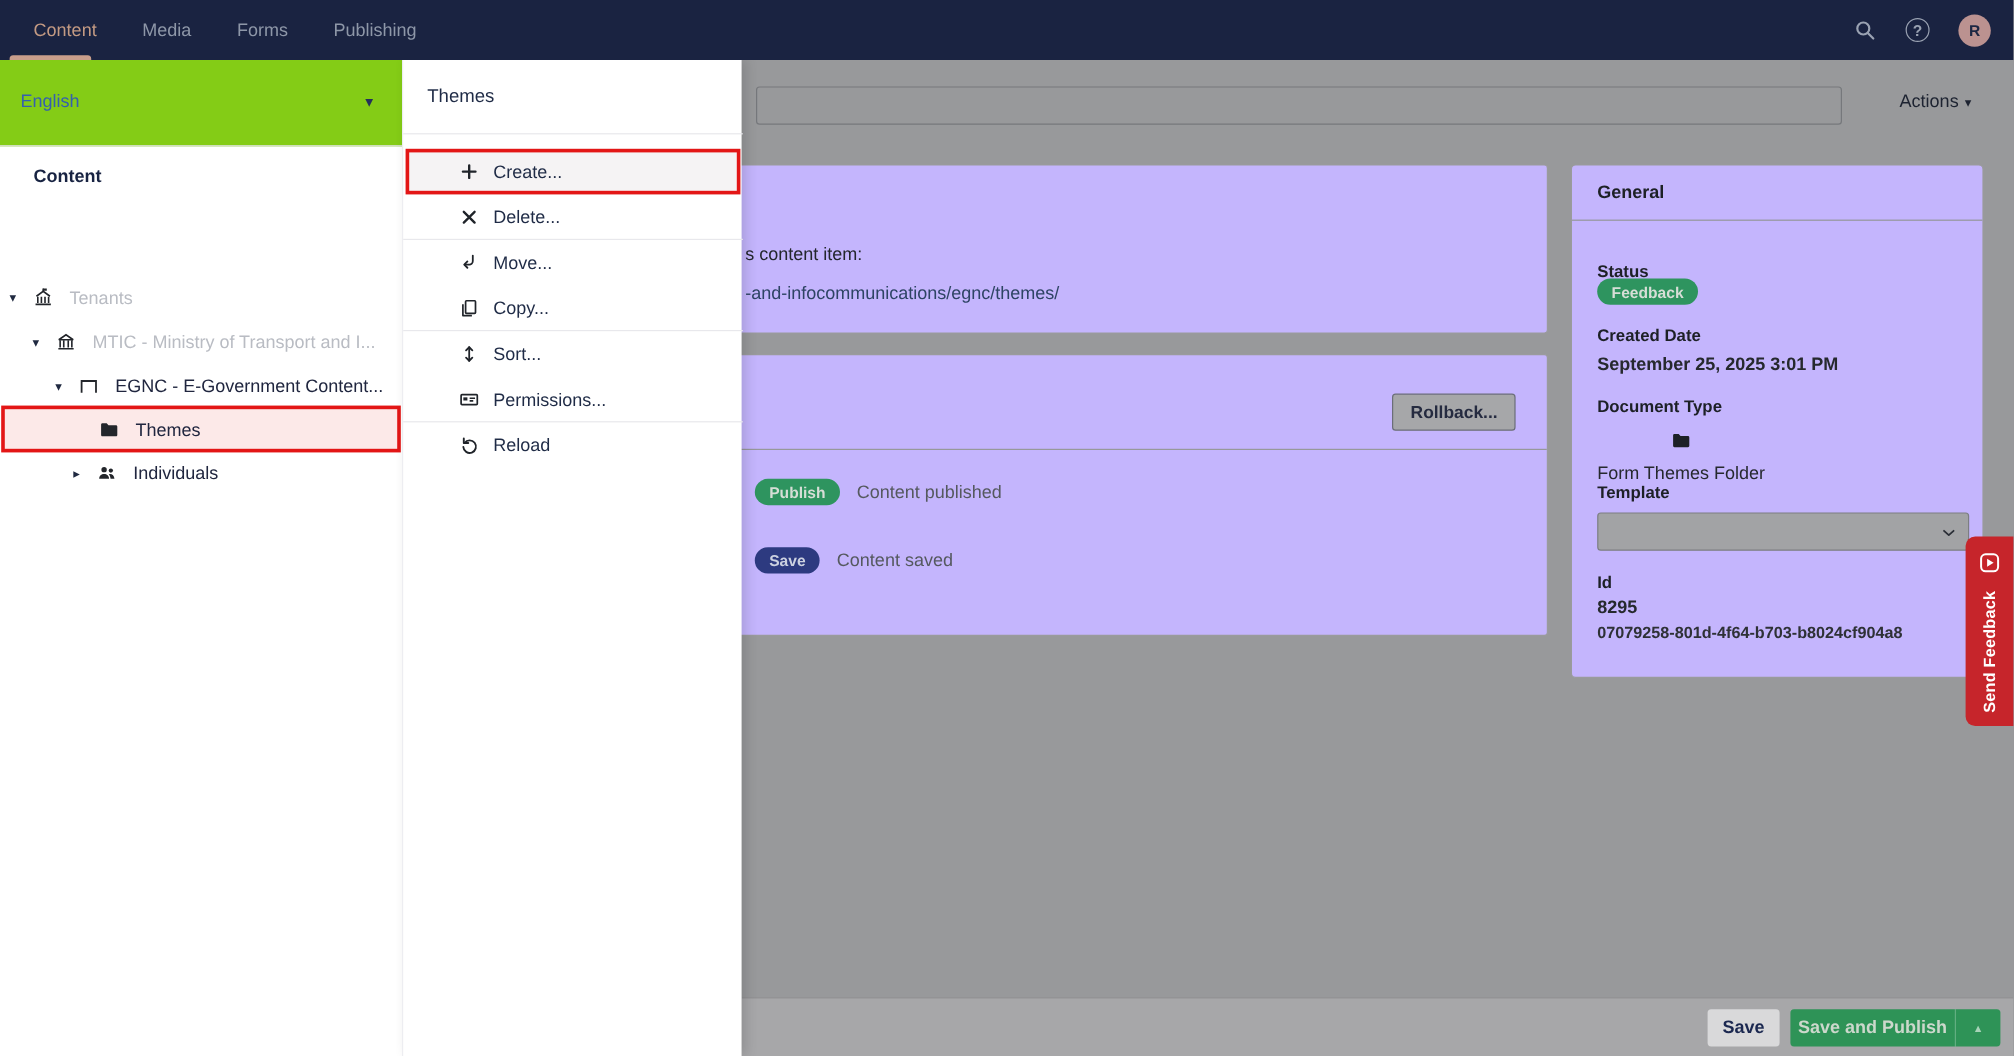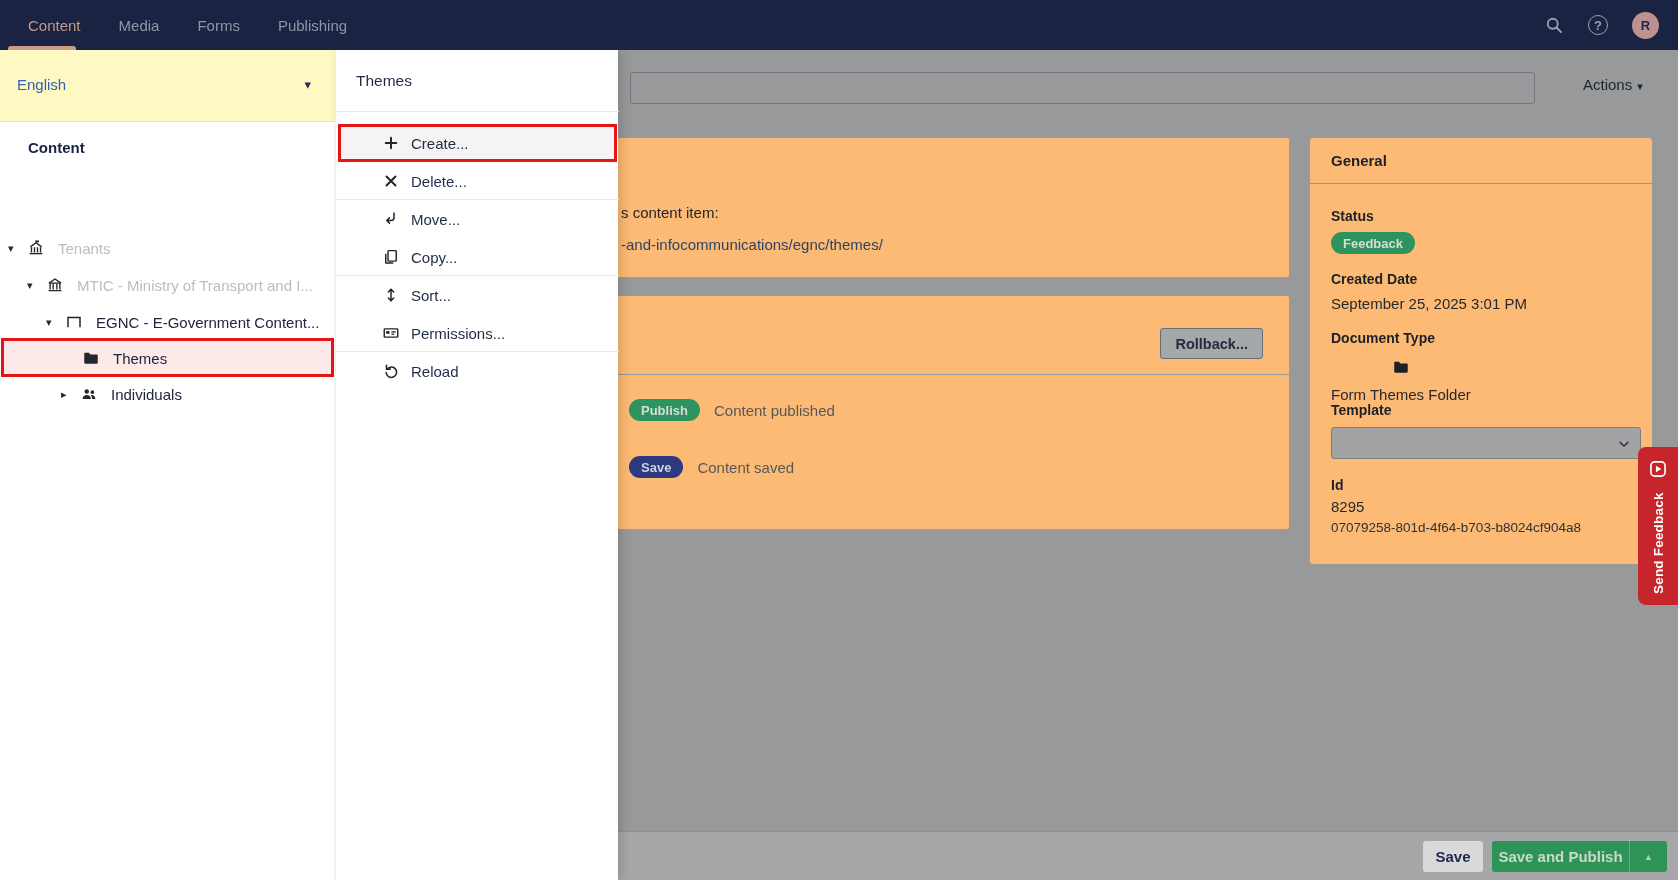--- a/index.html
+++ b/index.html
@@ -22,21 +22,21 @@
                  color:#9aa2b2; font-size:13px; font-weight:bold; display:flex;
                  align-items:center; justify-content:center; }
   .avatar { width:27px; height:27px; border-radius:50%; background:#bb9290;
             color:#1c2743; font-size:13px; font-weight:bold; display:flex;
             align-items:center; justify-content:center; }
 
   
   .sidebar { position:absolute; left:0; top:50px; width:335px; height:830px;
              background:#ffffff; z-index:30; }
   .lang-header { position:absolute; left:0; top:0; width:335px; height:72px;
-                 background:#fef9c3; border-bottom:1px solid #e3e3e7; }
+                 background:#84cc16; border-bottom:1px solid #e3e3e7; }
   .lang-label { position:absolute; left:17px; top:26px; font-size:15px; color:#3560ae; }
   .lang-caret { position:absolute; right:24px; top:27px; font-size:13px; color:#25305a; }
   .side-heading { position:absolute; left:28px; top:89px; font-size:15px;
                   font-weight:bold; color:#182342; }
   .tree-row { position:absolute; left:0; width:335px; height:36px; display:flex;
               align-items:center; font-size:15px; color:#20263f; z-index:2; }
   .tree-row .caret { width:19px; font-size:11px; color:#202a41; flex:0 0 auto; }
   .tree-row .ticon { width:18px; height:18px; margin-right:13px; flex:0 0 auto;
                      color:#23262b; }
   .tree-row.muted .tlabel { color:#b9bcc3; }
@@ -62,21 +62,21 @@
 
   
   .main { position:absolute; left:618px; top:50px; width:1060px; height:830px;
           background:#98999b; z-index:10; }
   .title-input { position:absolute; left:12px; top:22px; width:905px; height:32px;
                  background:transparent; border:1px solid #76787c; border-radius:3px;
                  outline:none; font-size:16px; color:#23262c; padding:0 10px; }
   .actions { position:absolute; left:965px; top:26px; font-size:15px; color:#1d2331;
              cursor:pointer; }
   .actions .acaret { font-size:11px; margin-left:5px; }
-  .dcard { position:absolute; background:#fdba74; border:1px solid #9a9b9d;
+  .dcard { position:absolute; background:#c4b5fd; border:1px solid #9a9b9d;
            border-radius:3px; }
   .card1 { left:-12px; top:87px; width:684px; height:141px; }
   .c1-line1 { position:absolute; left:14px; top:66px; font-size:15px; color:#23262c; }
   .c1-line2 { position:absolute; left:14px; top:98px; font-size:15px; color:#2e4464;
               cursor:pointer; }
   .card2 { left:-12px; top:245px; width:684px; height:235px; }
   .rollback-btn { position:absolute; right:26px; top:32px; height:31px; padding:0 14px;
                   background:#a6a7a9; border:1px solid #6b6e78; border-radius:3px;
                   font-size:14.5px; font-weight:bold; color:#252b40; cursor:pointer;
                   display:flex; align-items:center; }
@@ -91,21 +91,21 @@
   .pill.navy  { background:#2d3a80; color:#ccd1e0; }
   .hist-text { font-size:15px; color:#55595f; }
 
   
   .general { left:691px; top:87px; width:344px; height:428px; border-radius:4px; }
   .gen-header { position:absolute; left:0; top:0; width:100%; height:46px;
                 border-bottom:1px solid #95969a; }
   .gen-title { position:absolute; left:21px; top:14px; font-size:15px; font-weight:bold;
                color:#1d2126; }
   .glabel { position:absolute; left:21px; font-size:14px; font-weight:bold; color:#1d2026; }
-  .gvalue { position:absolute; left:21px; font-size:15px; color:#26292e; }
+  .gvalue { position:absolute; left:21px; font-size:15px; color:#26292e;font-weight:bold; }
   .gen-pill { position:absolute; left:21px; top:94px; }
   .doctype-row { position:absolute; left:21px; top:220px; display:flex;
                  align-items:center; gap:10px; font-size:15px; color:#26292e;flex-direction:column; }
   .doctype-row .ticon { width:18px; height:18px; color:#1d2126; }
   .tpl-select { position:absolute; left:21px; top:289px; width:310px; height:32px;
                 background:#a2a3a5; border:1px solid #7c7e82; border-radius:3px;
                 cursor:pointer; }
   .tpl-chevron { position:absolute; right:8px; top:8px; width:16px; height:16px;
                  color:#2a2e36; }
   .guid { font-size:13.5px; color:#2e3136; }
@@ -336,21 +336,21 @@
       <div class="hist-row r2">
         <span class="pill navy">Save</span>
         <span class="hist-text">Content saved</span>
       </div>
     </div>
 
     <div class="dcard general">
       <div class="gen-header">
         <span class="gen-title">General</span>
       </div>
-      <div class="glabel" style="top:70px;">Status</div>
+      <div class="glabel" style="top:80px;">Status</div>
       <div class="gen-pill pill green">Feedback</div>
       <div class="glabel" style="top:133px;">Created Date</div>
       <div class="gvalue" style="top:157px;">September 25, 2025 3:01 PM</div>
       <div class="glabel" style="top:192px;">Document Type</div>
       <div class="doctype-row">
         <span class="ticon">
           <svg viewBox="0 0 24 24" width="18" height="18" fill="currentColor">
             <path d="M3 6.5c0-.8.6-1.5 1.4-1.5h4.8l2 2.2h8.4c.8 0 1.4.7 1.4 1.5V18c0 .8-.6 1.5-1.4 1.5H4.4C3.6 19.5 3 18.8 3 18z"></path>
           </svg>
         </span>

